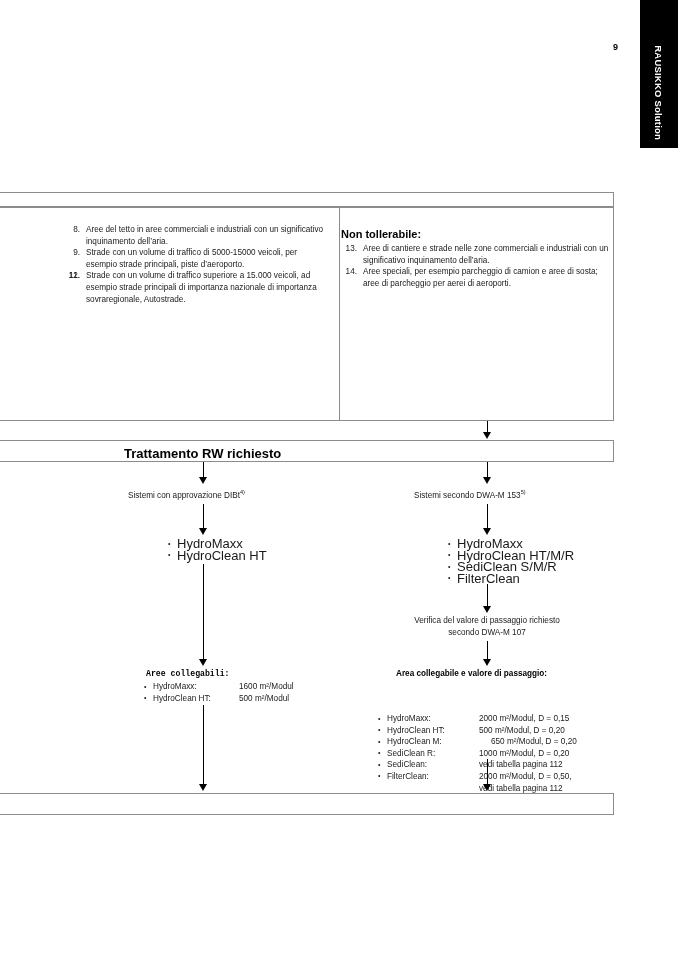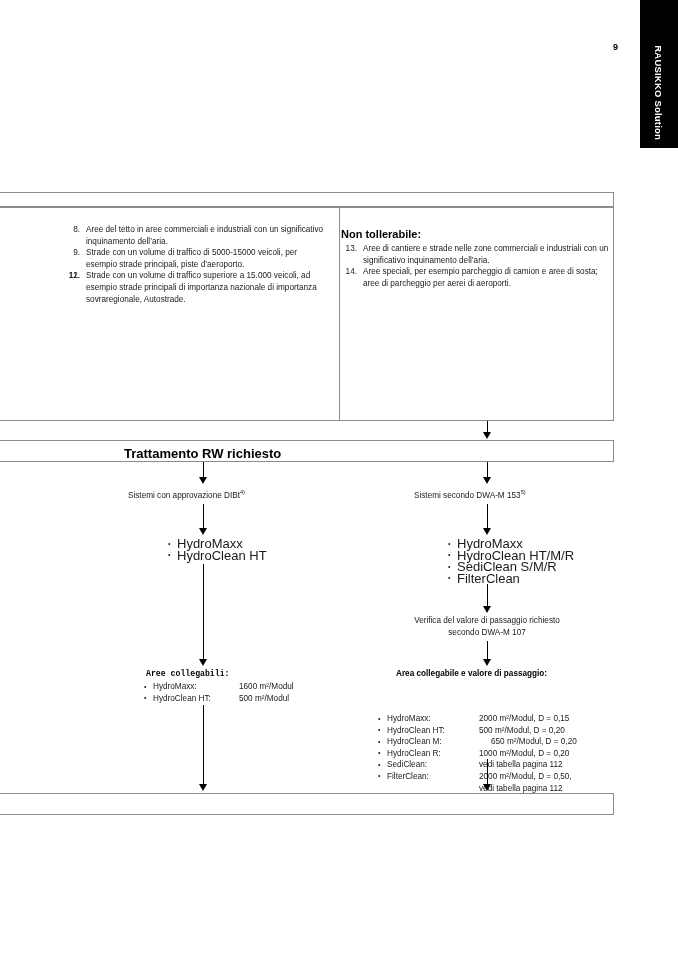--- a/index.html
+++ b/index.html
@@ -309,21 +309,21 @@
 </div>
 
 <div class="vline" style="left:487px; top:641px; height:23px;"></div>
 <div class="arrow-head" style="left:483px; top:659px;"></div>
 
 <div class="spec-head" style="left:396px; top:669px;">Area collegabile e valore di passaggio:</div>
 <ul class="spec" style="left:378px; top:681px;margin-top:32px;">
   <li><span class="k" style="width:92px">HydroMaxx:</span><span class="v">2000 m²/Modul, D = 0,15</span></li>
   <li><span class="k" style="width:92px">HydroClean HT:</span><span class="v">500 m²/Modul, D = 0,20</span></li>
   <li><span class="k" style="width:104px">HydroClean M:</span><span class="v">650 m²/Modul, D = 0,20</span></li>
-  <li><span class="k" style="width:92px">HydroClean R:</span><span class="v">1000 m²/Modul, D = 0,20</span></li>
+  <li><span class="k" style="width:92px">SediClean R:</span><span class="v">1000 m²/Modul, D = 0,20</span></li>
   <li><span class="k" style="width:92px">SediClean:</span><span class="v">vedi tabella pagina 112</span></li>
   <li><span class="k" style="width:92px">FilterClean:</span><span class="v">2000 m²/Modul, D = 0,50,</span><span class="cont" style="padding-left:92px">vedi tabella pagina 112</span></li>
 </ul>
 
 <div class="vline" style="left:487px; top:759px; height:26px;"></div>
 <div class="arrow-head" style="left:483px; top:784px;"></div>
 
 <div class="box" id="bottom-bar"></div>
 
 </body></html>

